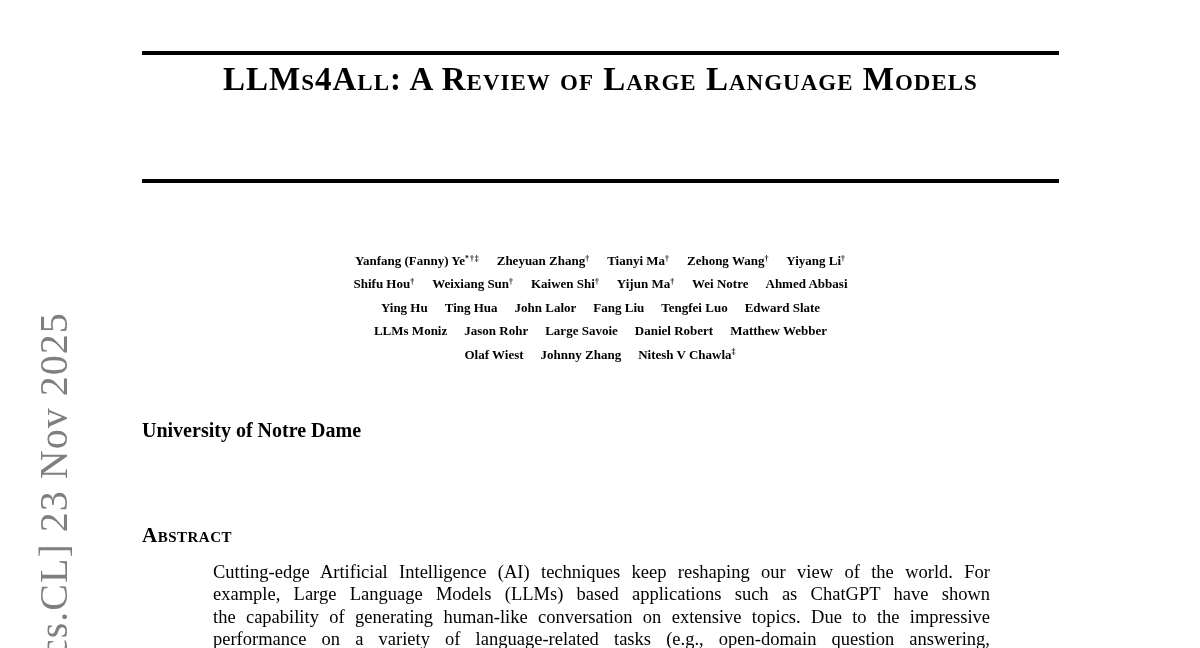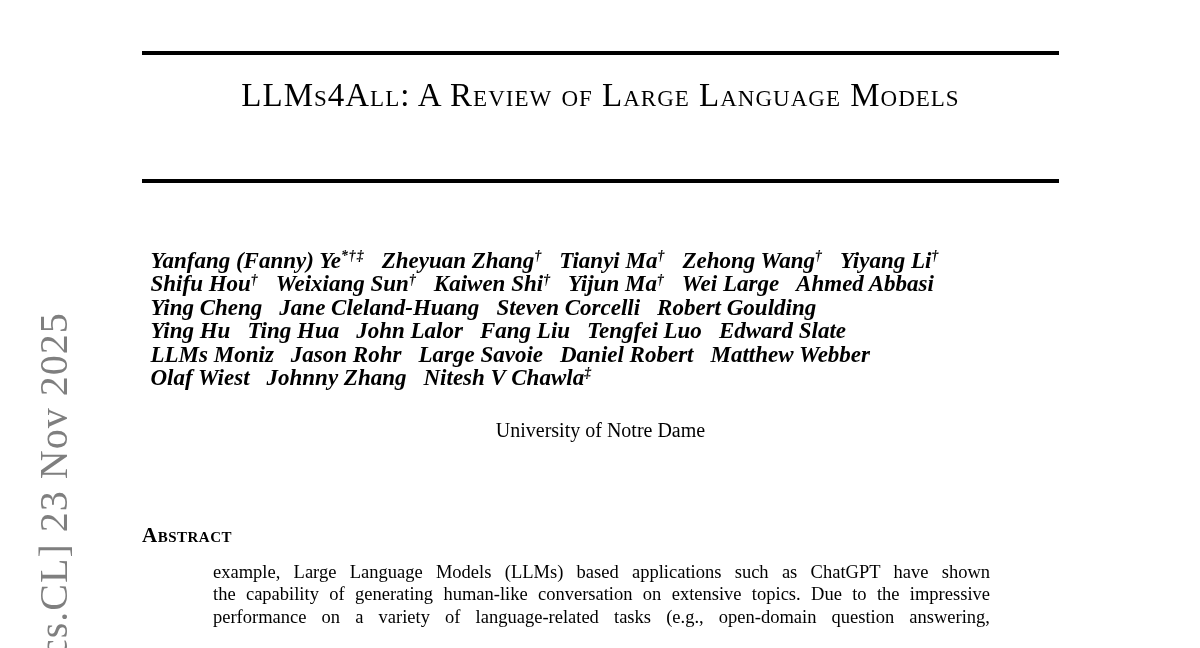--- a/index.html
+++ b/index.html
@@ -38,62 +38,61 @@
     width: 917px;
     height: 4px;
     background: #000000;
   }
   .rule-top { top: 51px; }
   .rule-bottom { top: 179px; }
 
   .title {
     position: absolute;
     left: 142px;
-    top: 74px;
+    top: 58px;
     width: 917px;
     text-align: center;
     font-size: 33px;
     line-height: 42px;
     font-variant: small-caps;
     letter-spacing: 1px;
-    font-weight: 400;
+    font-weight: 700;
   }
 
   
   .authors {
     position: absolute;
     left: 142px;
     top: 249px;
     width: 917px;
-    text-align: left;
+    text-align: center;
     font-weight: bold;
-    font-size: 23px;
+    font-size: 13px;
     line-height: 23.4px;
-    font-style: italic;
   }
   .author {
     margin: 0 8.5px;
     white-space: nowrap;
   }
   .author sup {
     font-size: 60%;
     line-height: 0;
     vertical-align: baseline;
     position: relative;
     top: -0.55em;
     letter-spacing: 1px;
   }
 
   .affiliation {
     position: absolute;
     left: 142px;
     top: 418px;
     width: 917px;
-    text-align: center;
-    font-weight: normal;
+    text-align: left;
+    font-weight: bold;
     font-size: 20px;
     line-height: 24px;
   }
 
   
   .abstract-heading {
     position: absolute;
     left: 142px;
     top: 523px;
     width: 917px;
@@ -132,30 +131,30 @@
   <div class="rule rule-top"></div>
 
   <div class="title">
     <div>LLMs4All: A Review of Large Language Models</div>
   </div>
 
   <div class="rule rule-bottom"></div>
 
   <div class="authors">
       <div class="author-line"><span class="author">Yanfang (Fanny) Ye<sup>*†‡</sup></span><span class="author">Zheyuan Zhang<sup>†</sup></span><span class="author">Tianyi Ma<sup>†</sup></span><span class="author">Zehong Wang<sup>†</sup></span><span class="author">Yiyang Li<sup>†</sup></span></div>
-      <div class="author-line"><span class="author">Shifu Hou<sup>†</sup></span><span class="author">Weixiang Sun<sup>†</sup></span><span class="author">Kaiwen Shi<sup>†</sup></span><span class="author">Yijun Ma<sup>†</sup></span><span class="author">Wei Large</span><span class="author">Ahmed Abbasi</span></div>
-      <div class="author-line"><span class="author">Ying Cheng</span><span class="author">Jane Cleland-Huang</span><span class="author">Steven Corcelli</span><span class="author">Robert Goulding</span></div>
+      <div class="author-line"><span class="author">Shifu Hou<sup>†</sup></span><span class="author">Weixiang Sun<sup>†</sup></span><span class="author">Kaiwen Shi<sup>†</sup></span><span class="author">Yijun Ma<sup>†</sup></span><span class="author">Wei Notre</span><span class="author">Ahmed Abbasi</span></div>
       <div class="author-line"><span class="author">Ying Hu</span><span class="author">Ting Hua</span><span class="author">John Lalor</span><span class="author">Fang Liu</span><span class="author">Tengfei Luo</span><span class="author">Edward Slate</span></div>
       <div class="author-line"><span class="author">LLMs Moniz</span><span class="author">Jason Rohr</span><span class="author">Large Savoie</span><span class="author">Daniel Robert</span><span class="author">Matthew Webber</span></div>
       <div class="author-line"><span class="author">Olaf Wiest</span><span class="author">Johnny Zhang</span><span class="author">Nitesh V Chawla<sup>‡</sup></span></div>
     </div>
 
   <div class="affiliation">University of Notre Dame</div>
 
   <div class="abstract-heading">Abstract</div>
 
   <div class="abstract-body">
+      <div class="abs-line">Cutting-edge Artificial Intelligence (AI) techniques keep reshaping our view of the world. For</div>
       <div class="abs-line">example, Large Language Models (LLMs) based applications such as ChatGPT have shown</div>
       <div class="abs-line">the capability of generating human-like conversation on extensive topics. Due to the impressive</div>
       <div class="abs-line">performance on a variety of language-related tasks (e.g., open-domain question answering,</div>
     </div>
 
 </div>
 
 </body></html>

